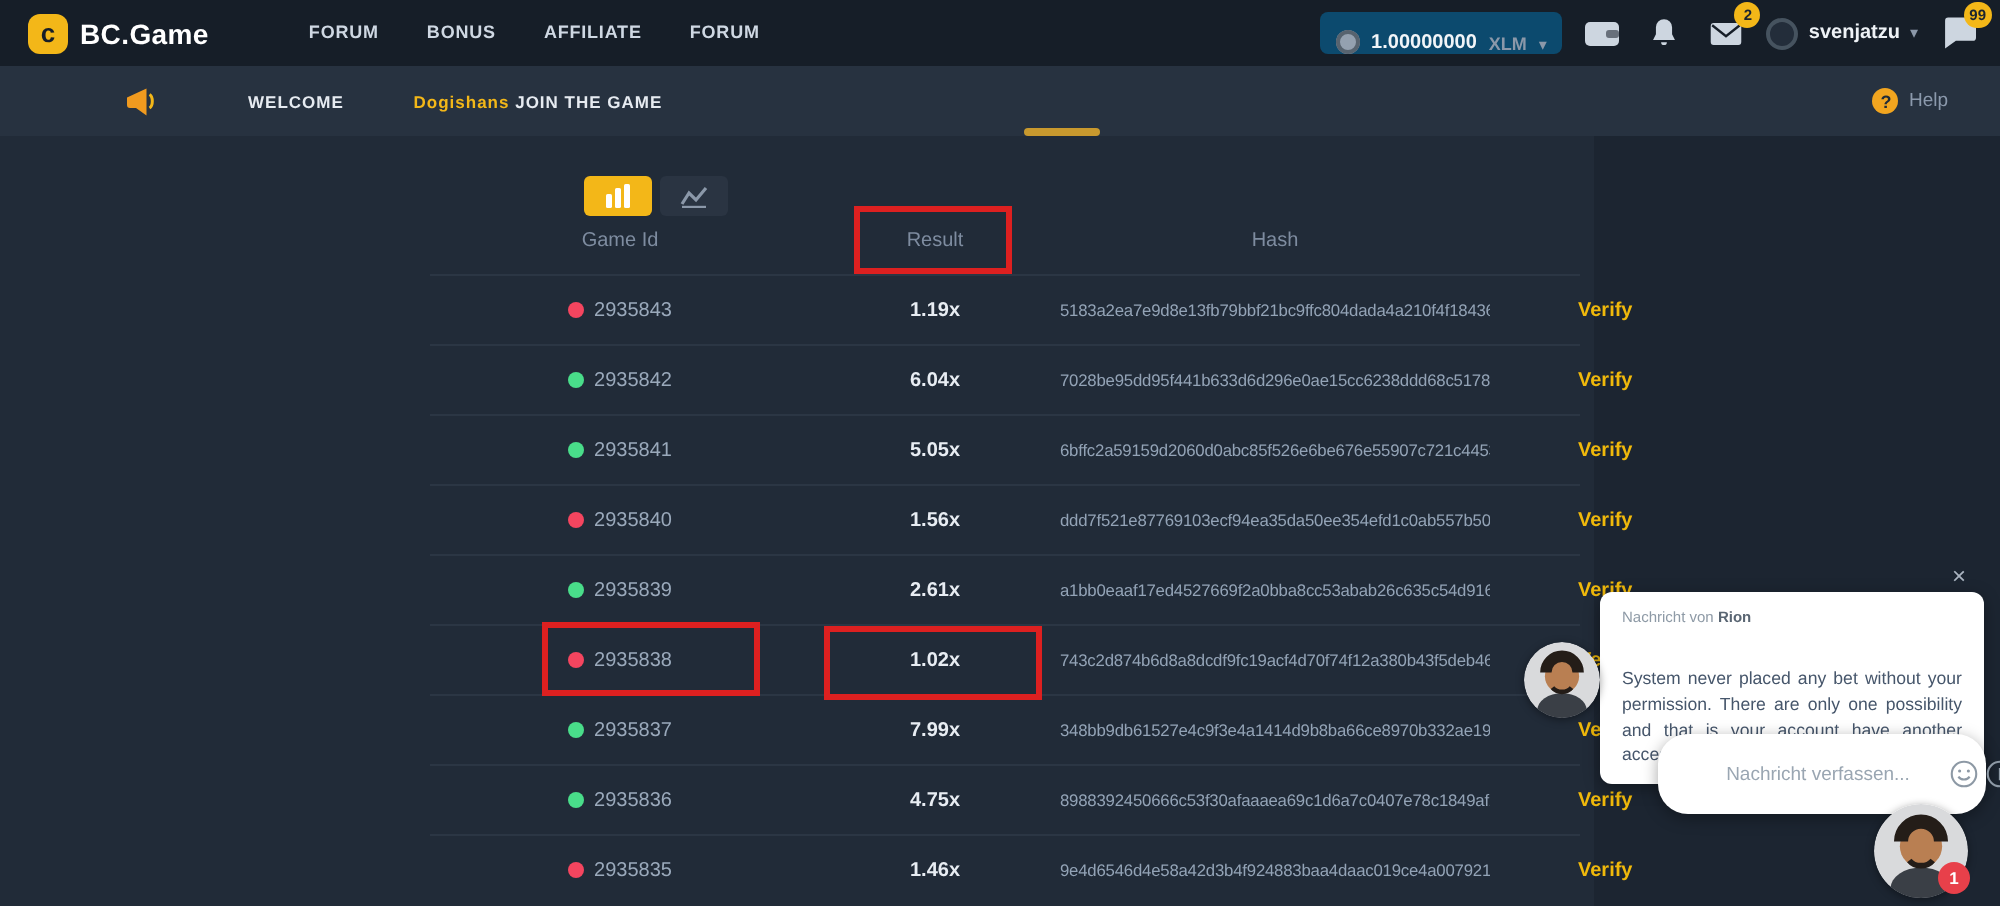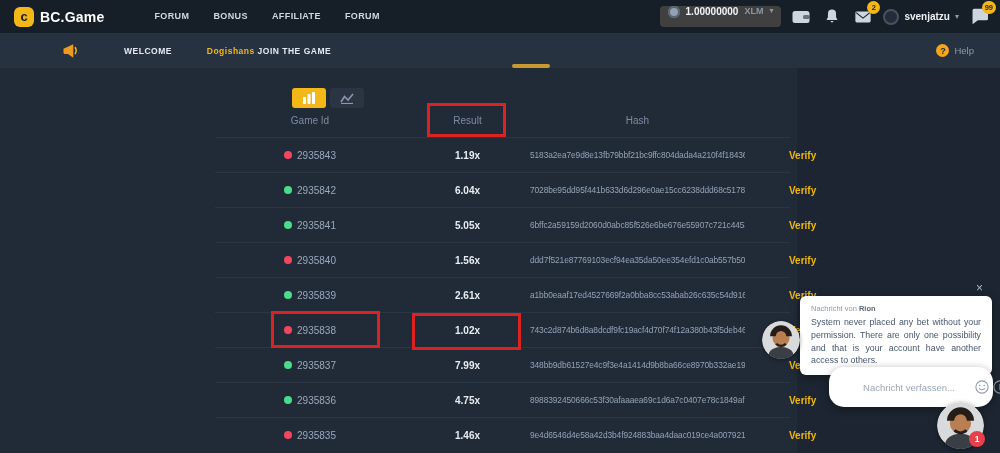--- a/index.html
+++ b/index.html
@@ -24,21 +24,21 @@
   .logo-text { font-size:14px; font-weight:bold; letter-spacing:.2px; color:#fff; }
   .nav { display:flex; align-items:center; height:33px; margin-left:38px; }
   .nav-item {
     height:33px; line-height:33px; padding:0 12px; font-size:9px; font-weight:bold;
     letter-spacing:.4px; color:#cfd8e3; cursor:pointer; position:relative;
   }
   .nav-item.active { color:#f3b718; border-bottom:3px solid #f3b718; line-height:30px; }
   .nav-caret { font-size:8px; color:#f3b718; margin-left:2px; }
   .top-right { margin-left:auto; display:flex; align-items:center; gap:9px; }
   .balance-pill {
-    display:flex; align-items:flex-start; gap:6px; background:#404040;
+    display:flex; align-items:flex-end; gap:6px; background:#0c4a6e;
     border-radius:4px; height:21px; padding:0 8px;
   }
   .coin { width:12px; height:12px; border-radius:50%; background:#94a1b0;
     box-shadow:inset 0 0 0 2px #57636f; }
   .balance-amt { font-size:10px; font-weight:bold; color:#f2f5f8; }
   .balance-cur { font-size:9px; color:#8b98a9; font-weight:bold; }
   .caret { font-size:8px; color:#8b98a9; }
   .icon-btn { position:relative; width:22px; height:20px; display:flex;
     align-items:center; justify-content:center; cursor:pointer; }
   .badge {
@@ -101,21 +101,21 @@
   .anno-3 { left:412px; top:313px; width:109px; height:37px; }
 
   
   .chat-close { position:absolute; left:976px; top:282px; font-size:12px;
     color:#aab4c0; cursor:pointer; z-index:22; line-height:1; }
   .chat-card {
     position:absolute; left:800px; top:296px; width:192px; min-height:60px;
     background:#ffffff; border-radius:6px; padding:8px 11px; z-index:21;
     box-shadow:0 2px 8px rgba(0,0,0,.35);
   }
-  .chat-from { font-size:7.5px; color:#8e9aa6; margin-bottom:3px; }
+  .chat-from { font-size:7.5px; color:#8e9aa6; margin-bottom:20px; }
   .chat-from b { color:#5a6673; }
   .chat-msg { font-size:8.8px; color:#46566b; line-height:1.45; text-align:justify; }
   .chat-avatar { border-radius:50%; overflow:hidden; position:absolute; z-index:23;
     box-shadow:0 1px 4px rgba(0,0,0,.4); }
   .chat-avatar svg { display:block; }
   .av-small { left:762px; top:321px; width:38px; height:38px; }
   .av-big   { left:937px; top:402px; width:47px; height:47px; }
   .chat-input-wrap {
     position:absolute; left:829px; top:367px; width:164px; height:40px;
     background:#fff; border-radius:15px; display:flex; align-items:center;

